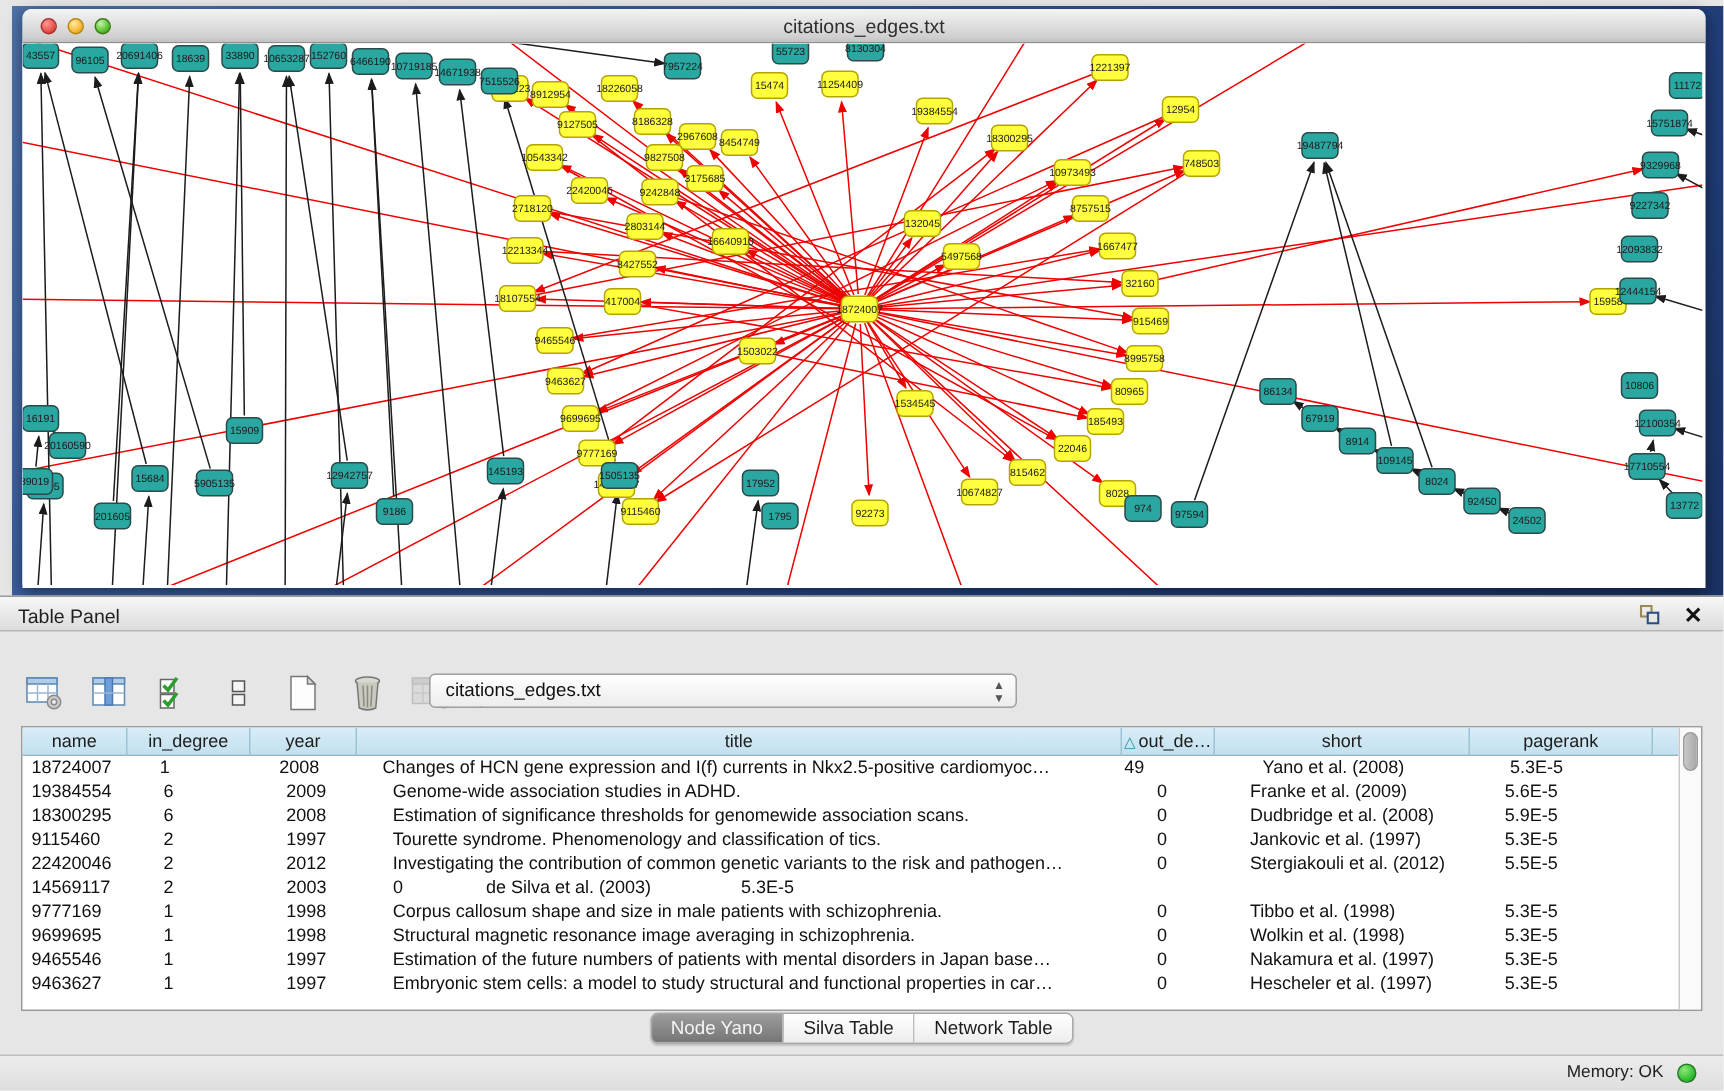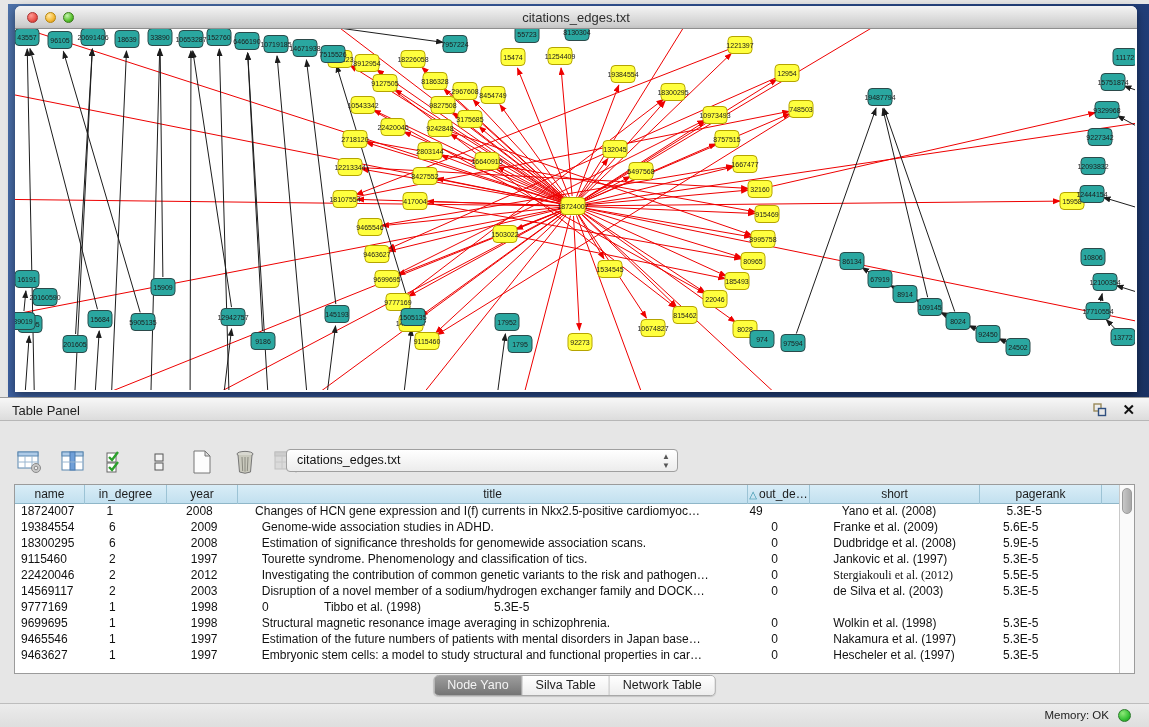--- a/index.html
+++ b/index.html
@@ -745,36 +745,36 @@
             <div class="td" style="width: 62px;">0</div>
             <div class="td" style="width: 170px;">Jankovic et al. (1997)</div>
             <div class="td" style="width: 122px;">5.3E-5</div>
           </div>
           <div class="tr">
             <div class="td" style="width: 88px;">22420046</div>
             <div class="td" style="width: 82px;">2</div>
             <div class="td" style="width: 71px;">2012</div>
             <div class="td" style="width: 510px;">Investigating the contribution of common genetic variants to the risk and pathogen…</div>
             <div class="td" style="width: 62px;">0</div>
-            <div class="td" style="width: 170px; font-family: Liberation Serif, serif;">Stergiakouli et al. (2012)</div>
+            <div class="td" style="width: 170px;">Stergiakouli et al. (2012)</div>
             <div class="td" style="width: 122px;">5.5E-5</div>
           </div>
           <div class="tr">
             <div class="td" style="width: 88px;">14569117</div>
             <div class="td" style="width: 82px;">2</div>
             <div class="td" style="width: 71px;">2003</div>
-            <div class="td" style="width: 510px;">Disruption of a novel member of a sodium/hydrogen exchanger family and DOCK…</div>
             <div class="td" style="width: 62px;">0</div>
             <div class="td" style="width: 170px;">de Silva et al. (2003)</div>
             <div class="td" style="width: 122px;">5.3E-5</div>
           </div>
           <div class="tr">
             <div class="td" style="width: 88px;">9777169</div>
             <div class="td" style="width: 82px;">1</div>
             <div class="td" style="width: 71px;">1998</div>
+            <div class="td" style="width: 510px;">Corpus callosum shape and size in male patients with schizophrenia.</div>
             <div class="td" style="width: 62px;">0</div>
             <div class="td" style="width: 170px;">Tibbo et al. (1998)</div>
             <div class="td" style="width: 122px;">5.3E-5</div>
           </div>
           <div class="tr">
             <div class="td" style="width: 88px;">9699695</div>
             <div class="td" style="width: 82px;">1</div>
             <div class="td" style="width: 71px;">1998</div>
             <div class="td" style="width: 510px;">Structural magnetic resonance image averaging in schizophrenia.</div>
             <div class="td" style="width: 62px;">0</div>

